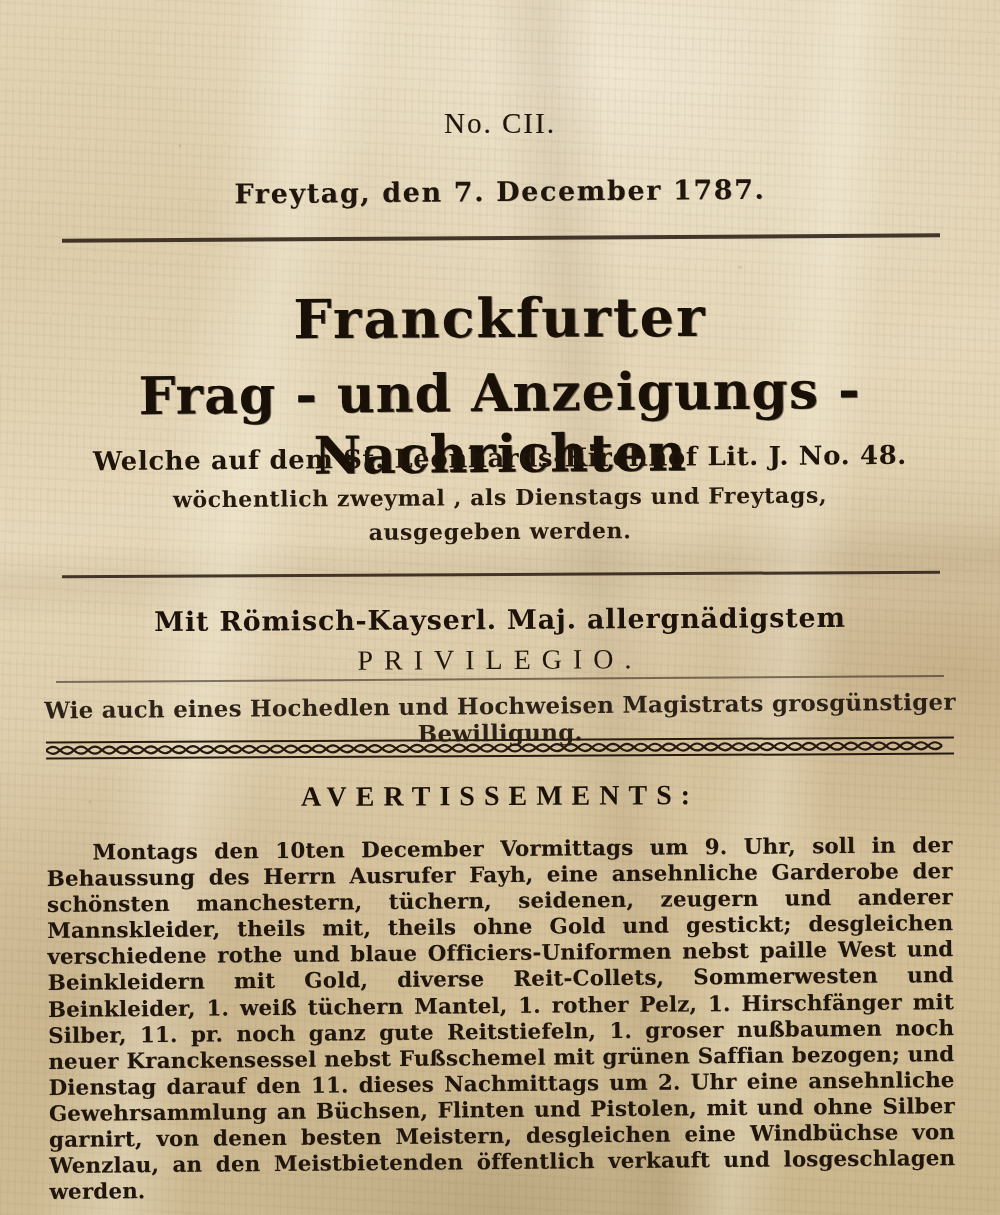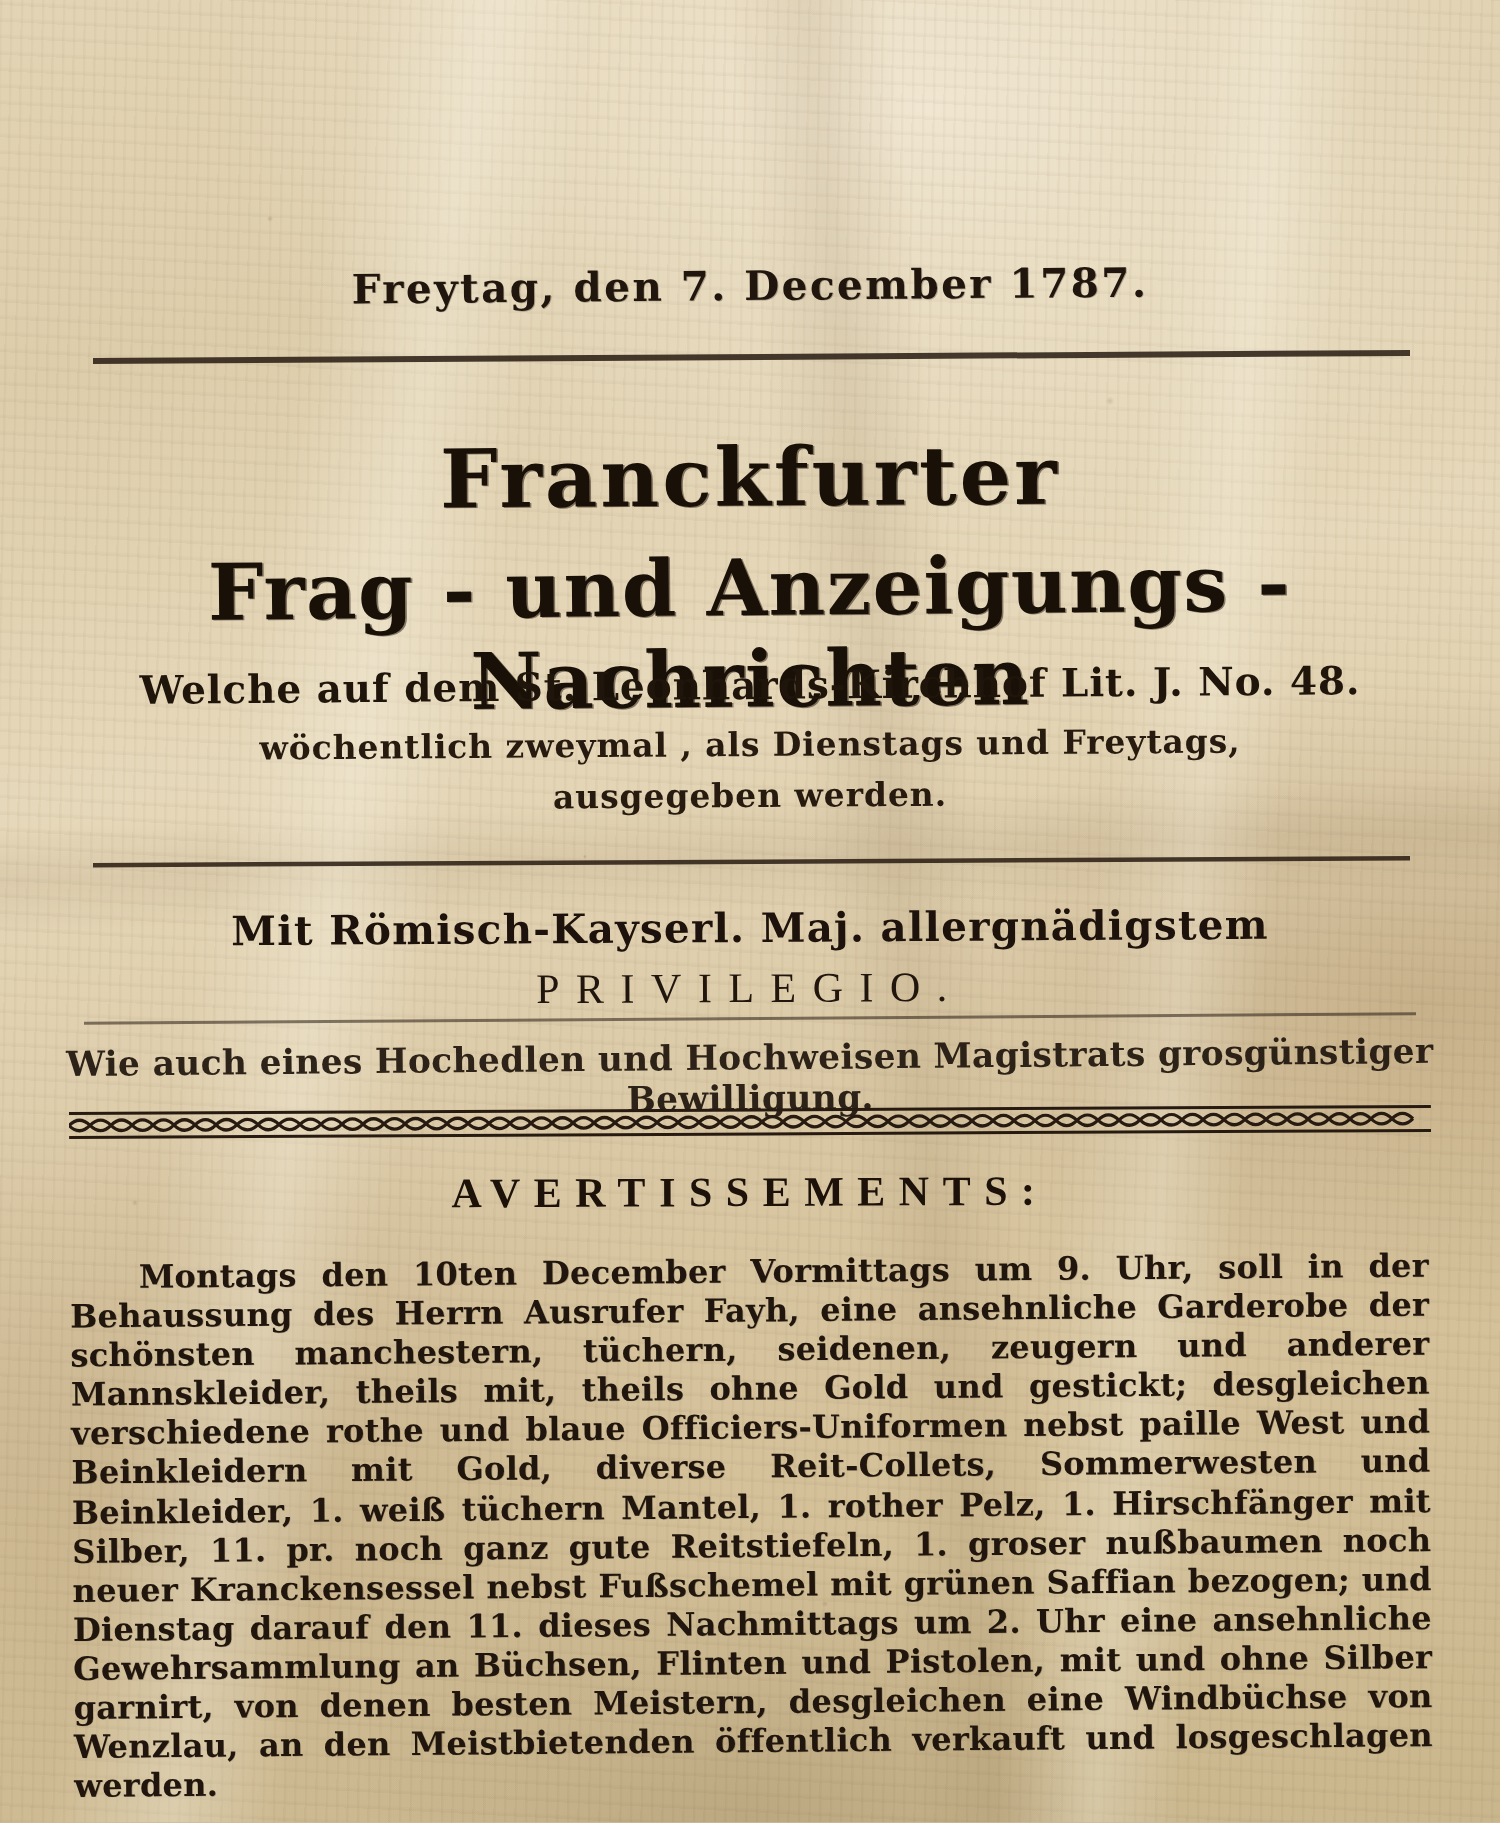--- a/index.html
+++ b/index.html
@@ -215,20 +215,21 @@
 
   
   #ink { filter: contrast(1.04); }
 </style>
 </head>
 <body>
 
 <div id="page">
   <div id="ink">
 
+    <div id="issue-no" class="center">No. CII.</div>
 
     <div id="issue-date" class="center fraktur">Freytag, den 7. December 1787.</div>
 
     <div class="rule" id="rule-1"></div>
 
     <div id="masthead-1" class="center fraktur">Franckfurter</div>
 
     <div id="masthead-2" class="center fraktur">Frag - und  Anzeigungs - Nachrichten</div>
 
     <div id="sub-1" class="center fraktur">Welche auf dem St. Leonhards-Kirchhof Lit. J. No. 48.</div>

